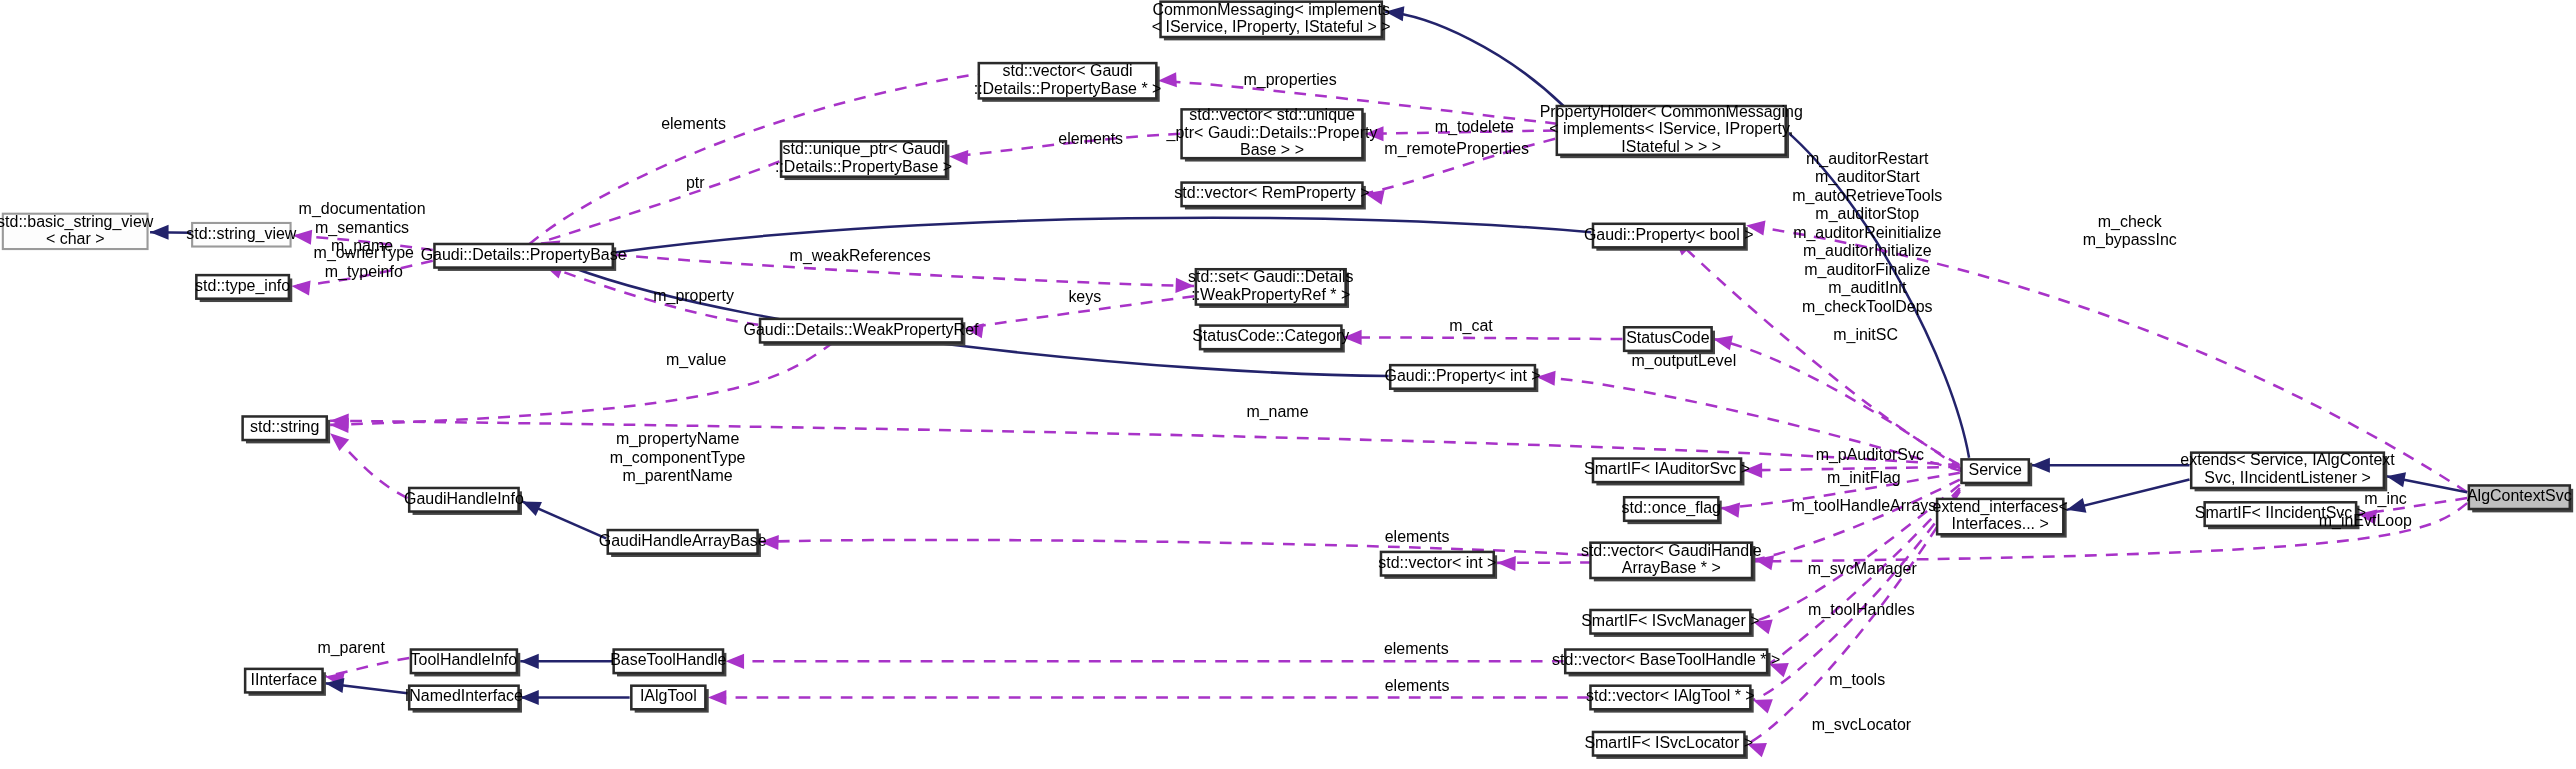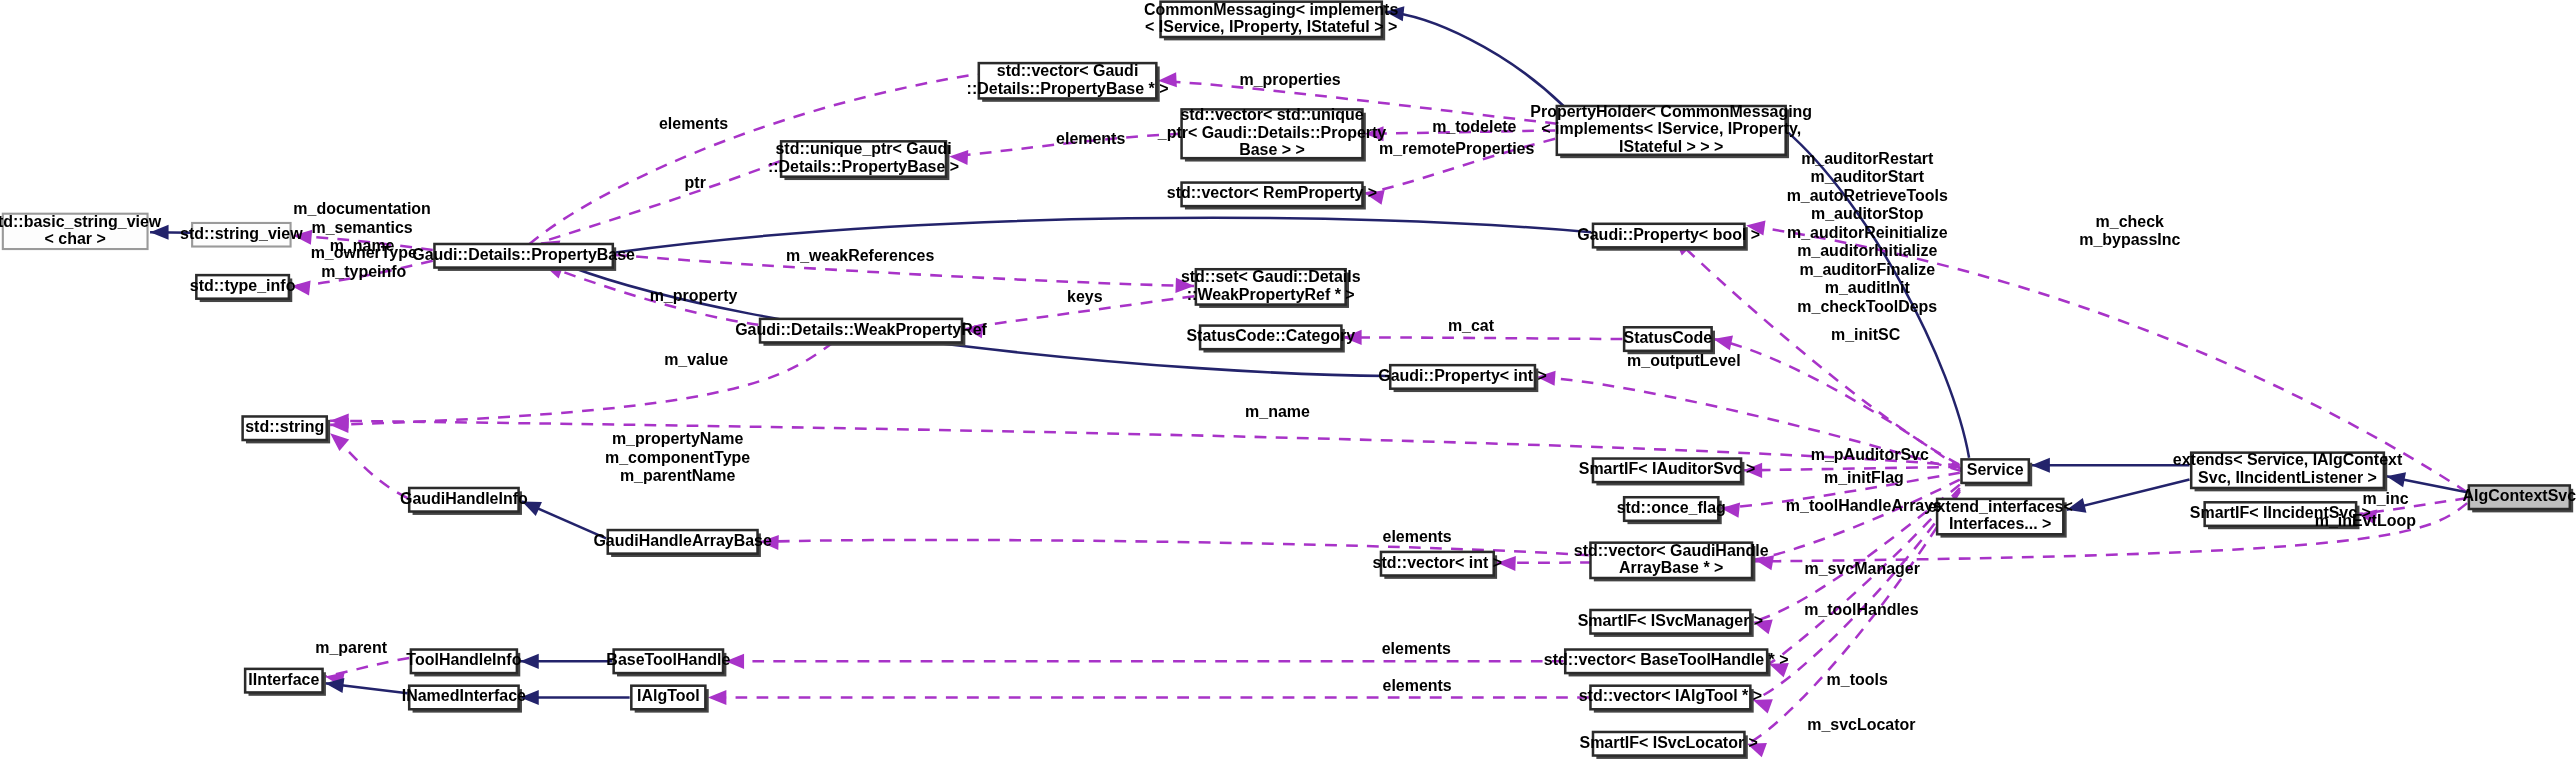--- a/index.html
+++ b/index.html
@@ -1,18 +1,18 @@
 <!DOCTYPE html>
 <html style="font-size:13.5px"><head>
 <meta charset="utf-8">
 <title>AlgContextSvc collaboration diagram</title>
 <style>
   html,body{margin:0;padding:0;background:#ffffff;}
   body{font-family:"Liberation Sans","DejaVu Sans",sans-serif;}
-  #diagram-root{position:relative;width:2576px;height:769px;background:#ffffff;overflow:hidden;font-weight:bold;}
+  #diagram-root{position:relative;width:2576px;height:769px;background:#ffffff;overflow:hidden;}
   svg#graph{position:absolute;left:0;top:0;width:2576px;height:769px;display:block;}
   .node-box{fill:#ffffff;stroke:#2b2b2b;stroke-width:3;}
   .node-box.light{fill:#fdfdfd;stroke:#9a9a9a;stroke-width:2.5;}
   .node-box.current{fill:#bfbfbf;stroke:#2b2b2b;stroke-width:3;}
   .node-shadow{fill:#444444;}
   .node-label{font-family:"Liberation Sans","DejaVu Sans",sans-serif;font-size:19px;fill:#000000;
                text-anchor:middle;dominant-baseline:middle;white-space:pre;}
   .edge-inherit{fill:none;stroke:#23236b;stroke-width:3;}
   .edge-usage{fill:none;stroke:#a833c8;stroke-width:3;stroke-dasharray:14 11;}
   .arrow-inherit{fill:#23236b;}

